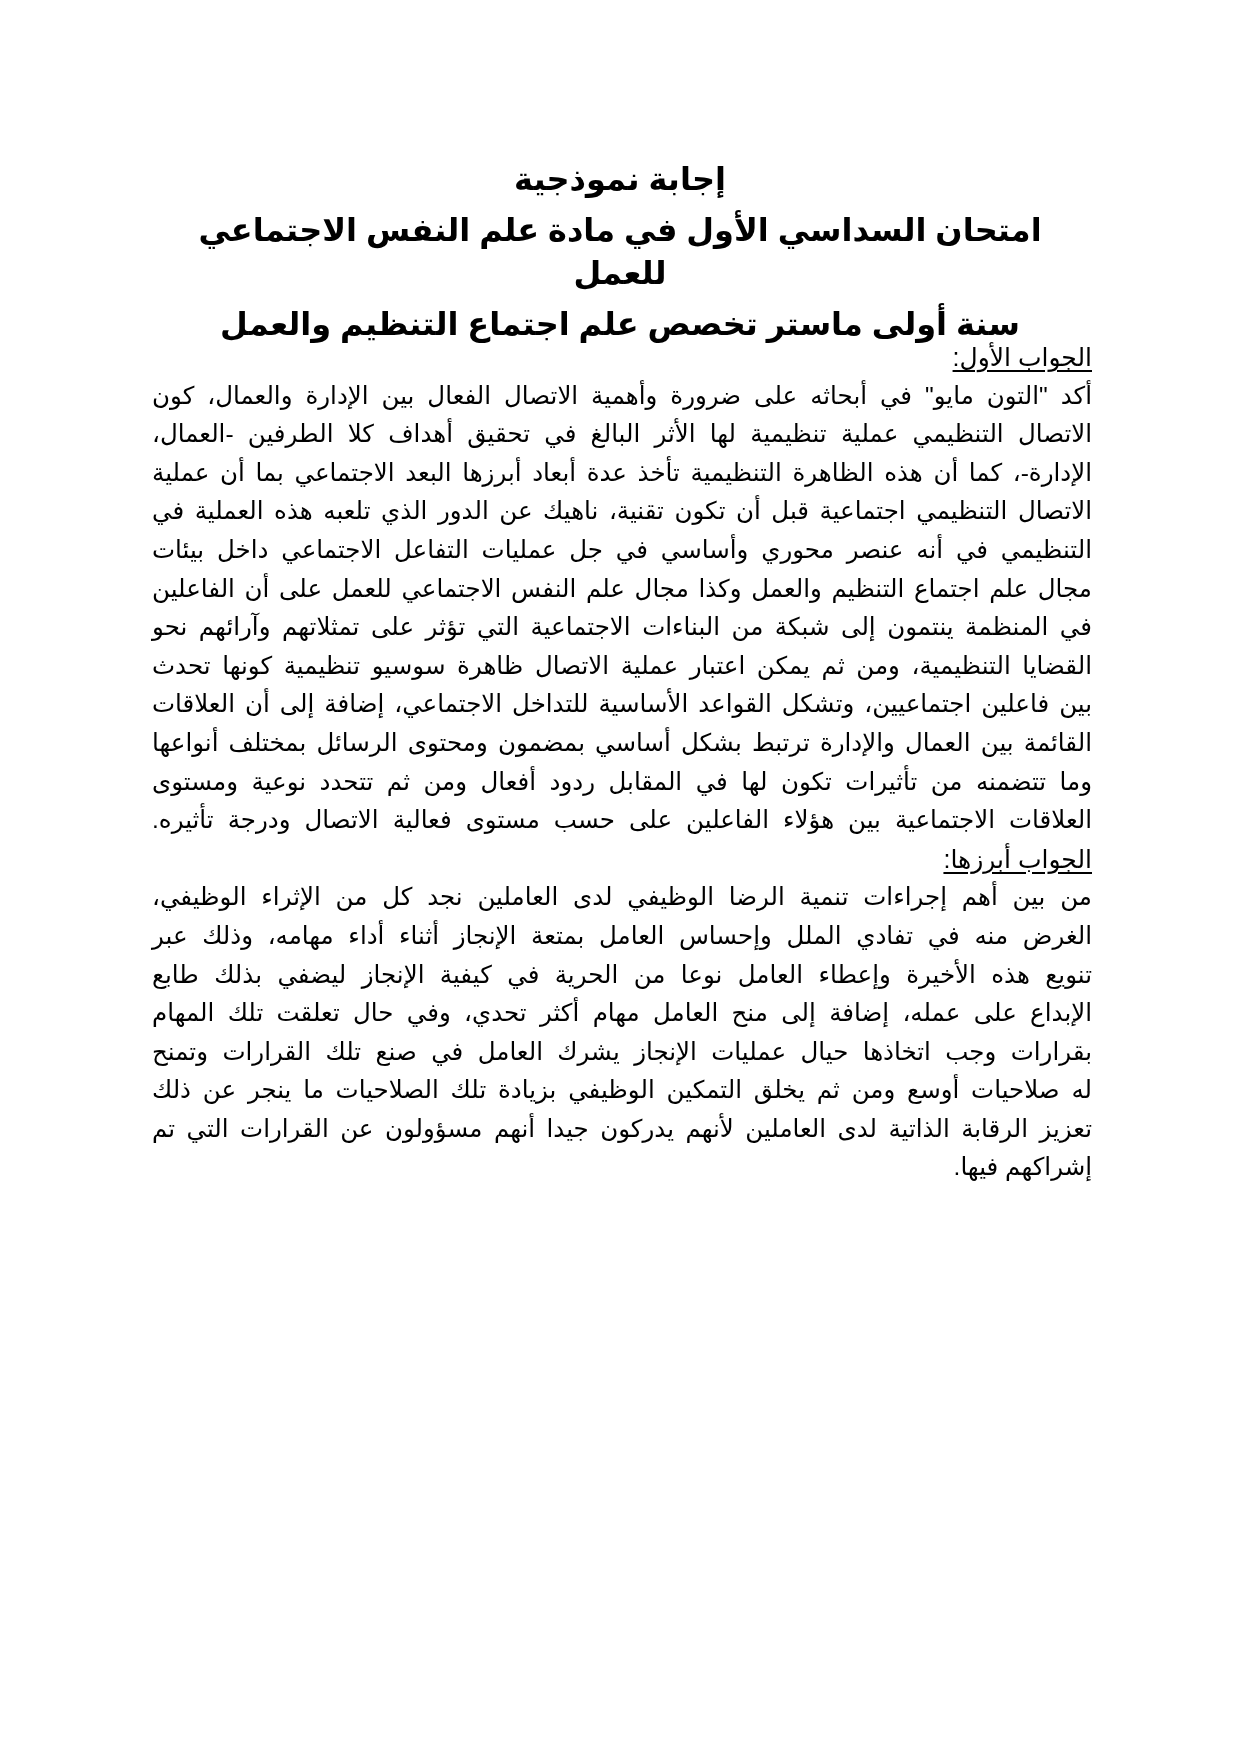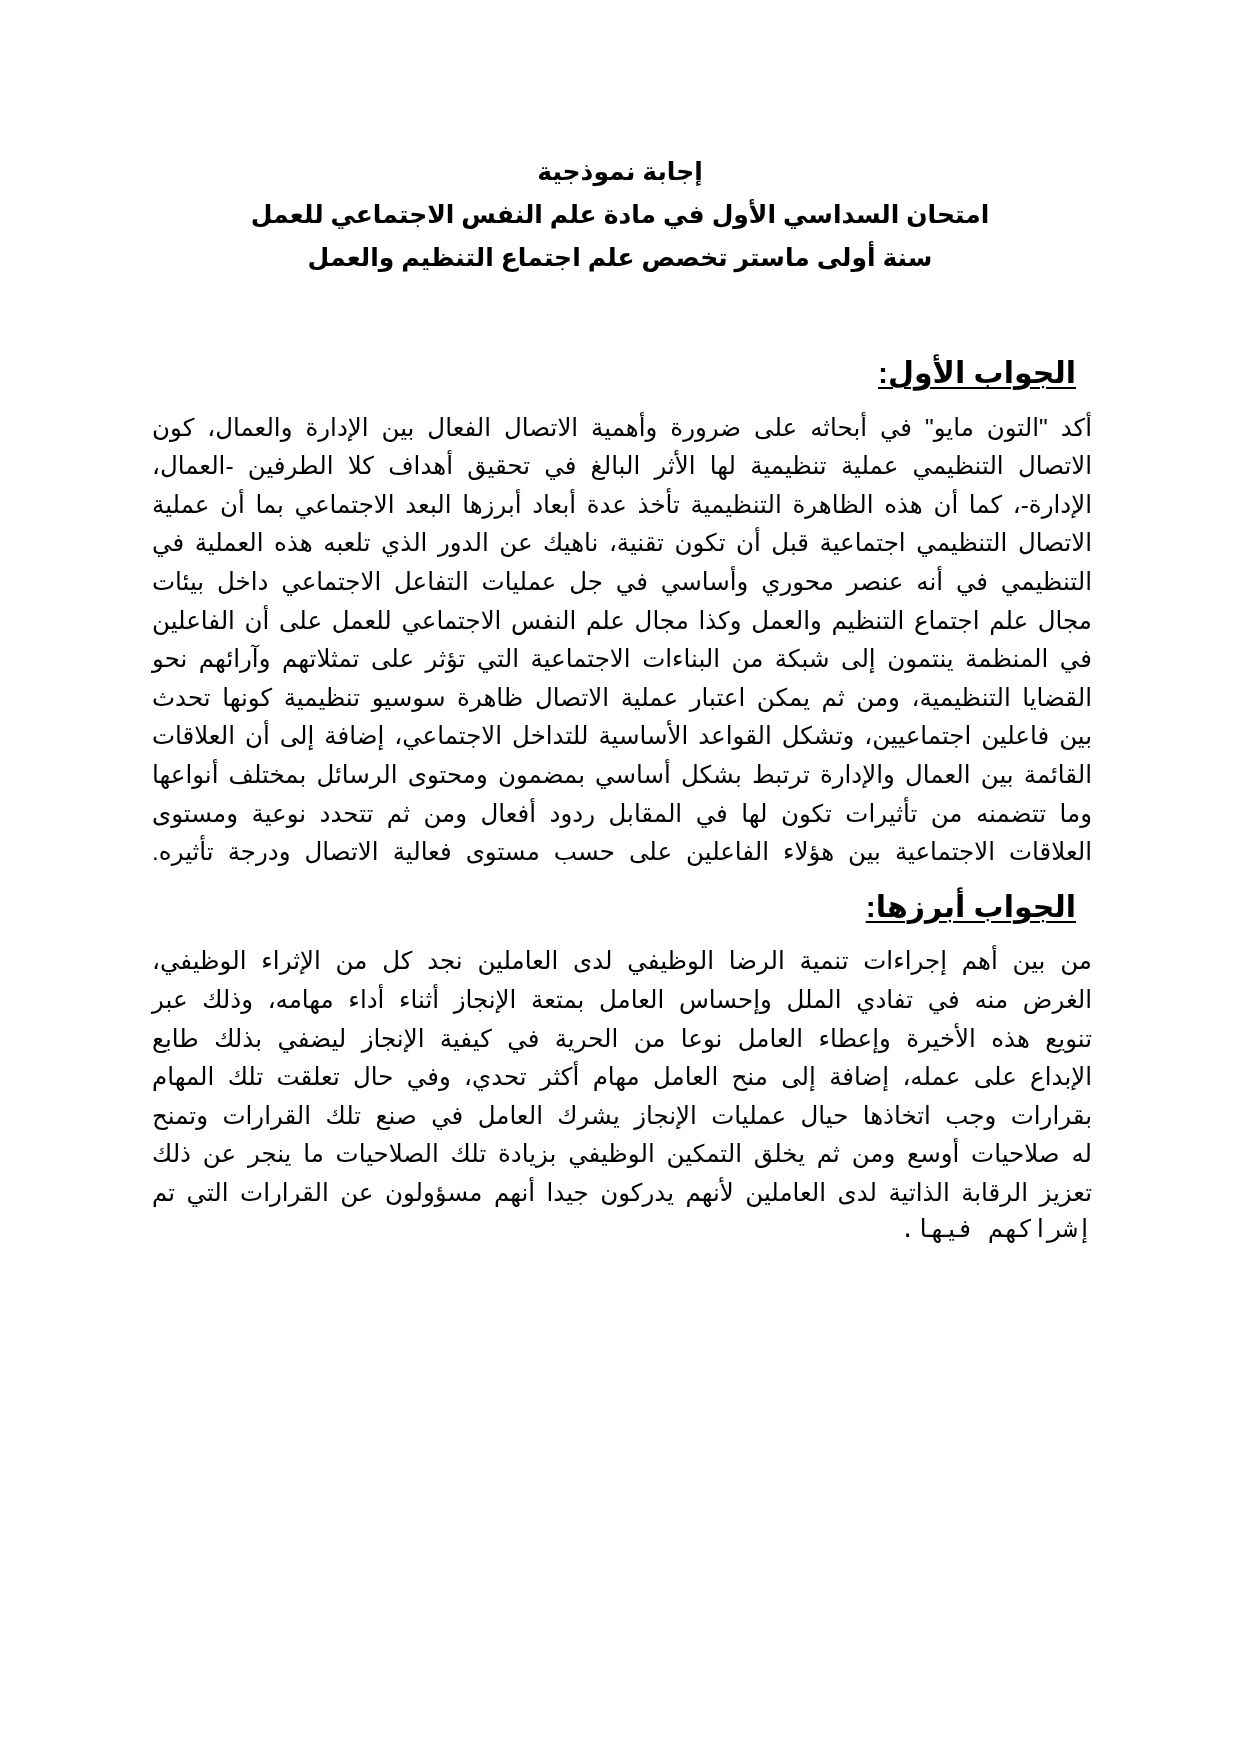--- a/index.html
+++ b/index.html
@@ -7,34 +7,34 @@
   .page {
     position: absolute; left: 0; top: 0; width: 1241px; height: 1754px;
     background: #ffffff; color: #000000;
     font-family: "Liberation Sans", "DejaVu Sans", sans-serif;
   }
   .titles {
     position: absolute; top: 150px; left: 150px; width: 940px;
     text-align: center; direction: rtl;
   }
   .title-line {
-    font-weight: bold; font-size: 25px; line-height: 43px; margin: 0;
+    font-weight: bold; font-size: 32px; line-height: 43px; margin: 8px;
   }
   .content {
     position: absolute; top: 338px; left: 152px; width: 940px;
     direction: rtl; text-align: justify;
     font-size: 24.5px; line-height: 38.6px;
   }
   .section-heading {
-    font-weight: bold; text-decoration: underline; text-decoration-thickness: 2px;
-    text-underline-offset: 4px; margin: 16px; font-size: 30px;
+    font-weight: normal; text-decoration: underline; text-decoration-thickness: 2px;
+    text-underline-offset: 4px; margin: 0; font-size: 25px;
   }
   .paragraph { margin: 0; text-align-last: right; }
   .line { display: block; text-align: justify; text-align-last: justify; white-space: nowrap; }
-  .line.last { text-align-last: right; font-family: Liberation Mono, monospace; }
+  .line.last { text-align-last: right; }
 </style>
 </head>
 <body>
 
 <div class="page">
   <div class="titles">
     <p class="title-line">إجابة نموذجية</p>
     <p class="title-line">امتحان السداسي الأول في مادة علم النفس الاجتماعي للعمل</p>
     <p class="title-line">سنة أولى ماستر تخصص علم اجتماع التنظيم والعمل</p>
   </div>

